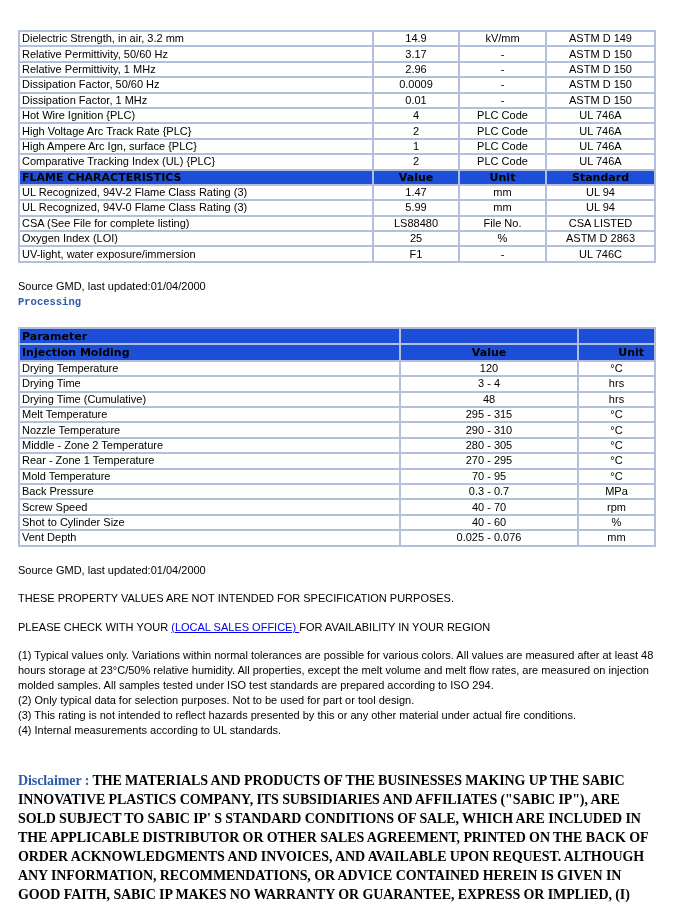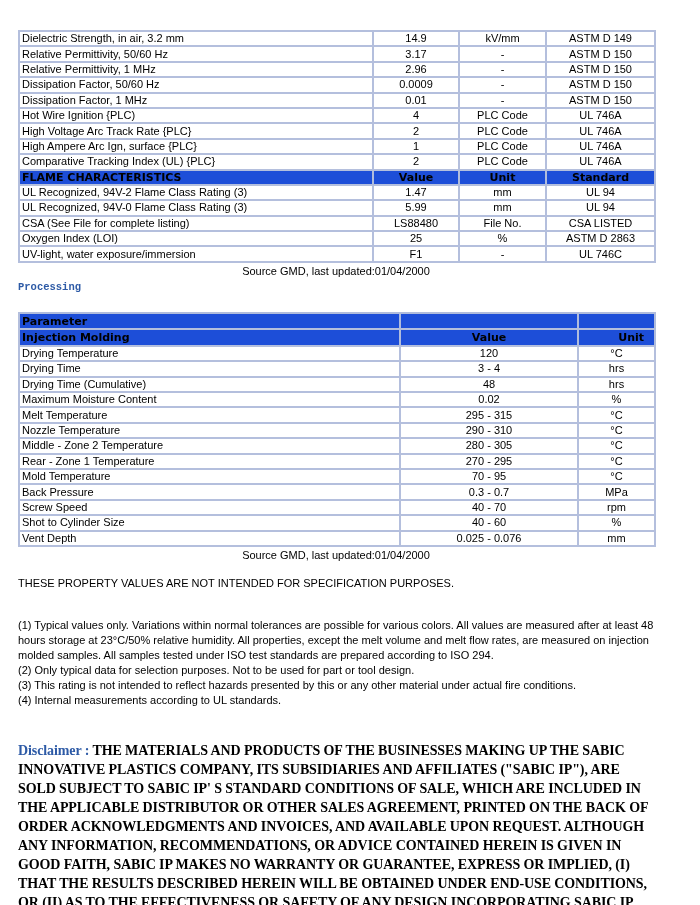--- a/index.html
+++ b/index.html
@@ -8,21 +8,21 @@
   .wrap { position: absolute; left: 18px; top: 30px; width: 636px; }
   table.props { border-collapse: separate; border-spacing: 0; width: 636px; table-layout: fixed;
                 border-left: 2px solid #b4bfdd; border-top: 0; }
   table.props td { border-right: 2px solid #b4bfdd; border-bottom: 2px solid #b4bfdd;
                    height: 13.4px; padding: 0 2px; line-height: 13px; white-space: nowrap; overflow: hidden; }
   table.props td.c { text-align: center; }
   table.props tr.head td { background: #1d4ed8; font-weight: bold; font-family: "DejaVu Sans", sans-serif;
                            font-size: 11px; border-right-color: #b0bcdc; }
   table.props tr.head td.c { text-align: center; }
   .top-table tr:first-child td { border-top: 2px solid #b4bfdd; }
-  .source { text-align: center; font-size: 11px; margin-top: 1px; height: 14px; line-height: 14px; }
+  .source { text-align: left; font-size: 11px; margin-top: 16px; height: 14px; line-height: 14px; }
   .section-title { color: #2d5aa6; font-weight: bold; font-family: Liberation Mono, monospace; font-size: 10.5px;
                    margin-top: 2px; height: 20px; line-height: 14px; }
   .proc { margin-top: 18px; }
   .proc tr.head td { height: 14.5px; }
   .proc tr.head td.last-col { text-align: right; padding-right: 10px; }
   .proc tr.head td.valhead { text-align: center; }
   p.note { margin: 0; font-size: 11px; line-height: 15px; }
   .gap1 { height: 14px; }
   .gap2 { height: 13px; }
   a.link { color: #0000ee; text-decoration: underline; }
@@ -167,25 +167,20 @@
         <td>Drying Time</td>
         <td class="c">3 - 4</td>
         <td class="c">hrs</td>
       </tr>
       <tr>
         <td>Drying Time (Cumulative)</td>
         <td class="c">48</td>
         <td class="c">hrs</td>
       </tr>
       <tr>
-        <td>Maximum Moisture Content</td>
-        <td class="c">0.02</td>
-        <td class="c">%</td>
-      </tr>
-      <tr>
         <td>Melt Temperature</td>
         <td class="c">295 - 315</td>
         <td class="c">°C</td>
       </tr>
       <tr>
         <td>Nozzle Temperature</td>
         <td class="c">290 - 310</td>
         <td class="c">°C</td>
       </tr>
       <tr>
@@ -224,20 +219,21 @@
         <td class="c">mm</td>
       </tr>
     </tbody>
   </table>
 
   <div class="source">Source GMD, last updated:01/04/2000</div>
 
   <div style="height:14px"></div>
   <p class="note">THESE PROPERTY VALUES ARE NOT INTENDED FOR SPECIFICATION PURPOSES.</p>
   <div class="gap1"></div>
+  <p class="note"><span>PLEASE CHECK WITH YOUR </span><a class="link" href="#">(LOCAL SALES OFFICE) </a><span>FOR AVAILABILITY IN YOUR REGION</span></p>
   <div class="gap2"></div>
   <div class="notes">
     <div>(1) Typical values only. Variations within normal tolerances are possible for various colors. All values are measured after at least 48 hours storage at 23°C/50% relative humidity. All properties, except the melt volume and melt flow rates, are measured on injection molded samples. All samples tested under ISO test standards are prepared according to ISO 294.</div>
     <div>(2) Only typical data for selection purposes. Not to be used for part or tool design.</div>
     <div>(3) This rating is not intended to reflect hazards presented by this or any other material under actual fire conditions.</div>
     <div>(4) Internal measurements according to UL standards.</div>
   </div>
 
   <div class="disclaimer">
     <span class="lbl">Disclaimer : </span><span>THE MATERIALS AND PRODUCTS OF THE BUSINESSES MAKING UP THE SABIC INNOVATIVE PLASTICS COMPANY, ITS SUBSIDIARIES AND AFFILIATES ("SABIC IP"), ARE SOLD SUBJECT TO SABIC IP' S STANDARD CONDITIONS OF SALE, WHICH ARE INCLUDED IN THE APPLICABLE DISTRIBUTOR OR OTHER SALES AGREEMENT, PRINTED ON THE BACK OF ORDER ACKNOWLEDGMENTS AND INVOICES, AND AVAILABLE UPON REQUEST. ALTHOUGH ANY INFORMATION, RECOMMENDATIONS, OR ADVICE CONTAINED HEREIN IS GIVEN IN GOOD FAITH, SABIC IP MAKES NO WARRANTY OR GUARANTEE, EXPRESS OR IMPLIED, (I) THAT THE RESULTS DESCRIBED HEREIN WILL BE OBTAINED UNDER END-USE CONDITIONS, OR (II) AS TO THE EFFECTIVENESS OR SAFETY OF ANY DESIGN INCORPORATING SABIC IP MATERIALS, PRODUCTS,</span>

